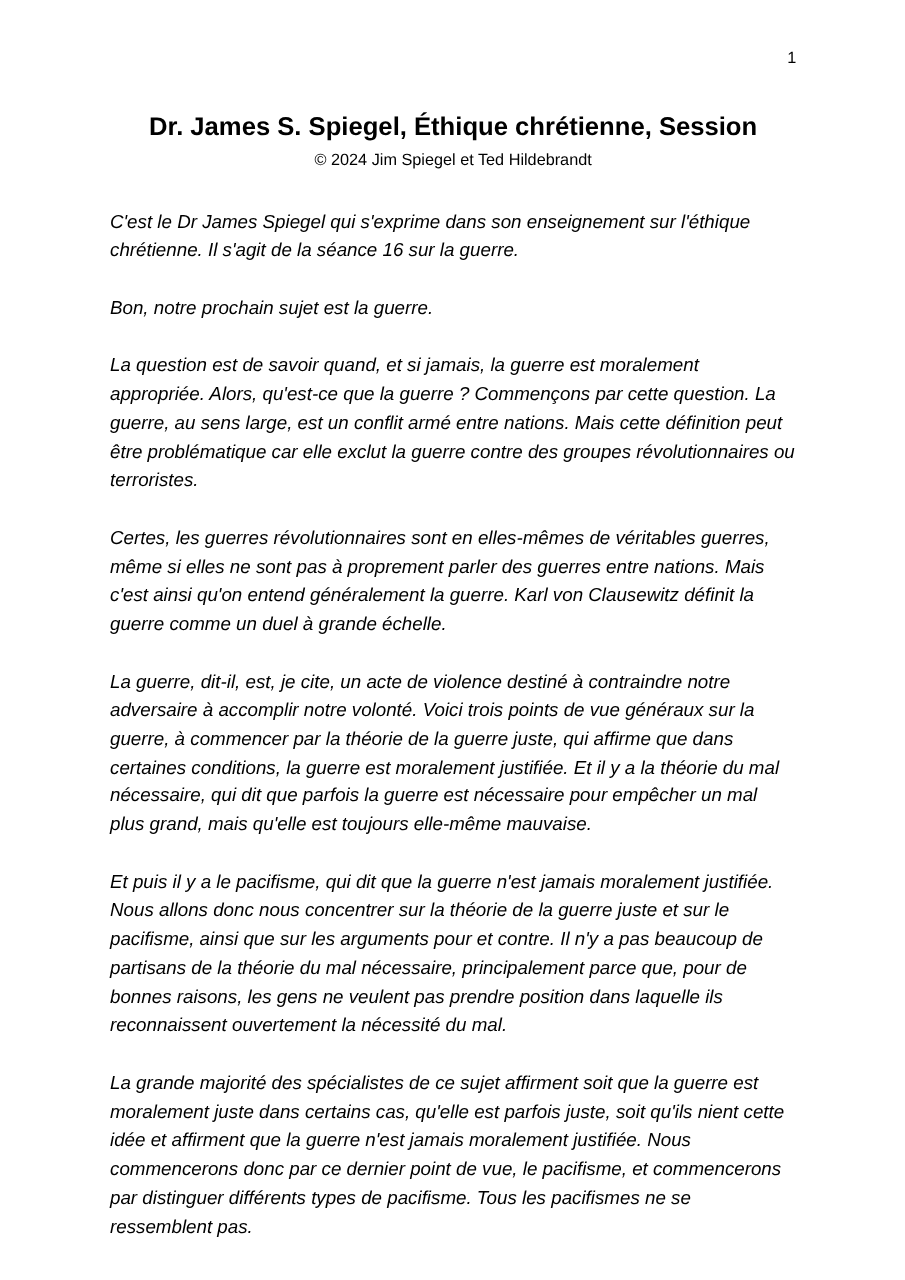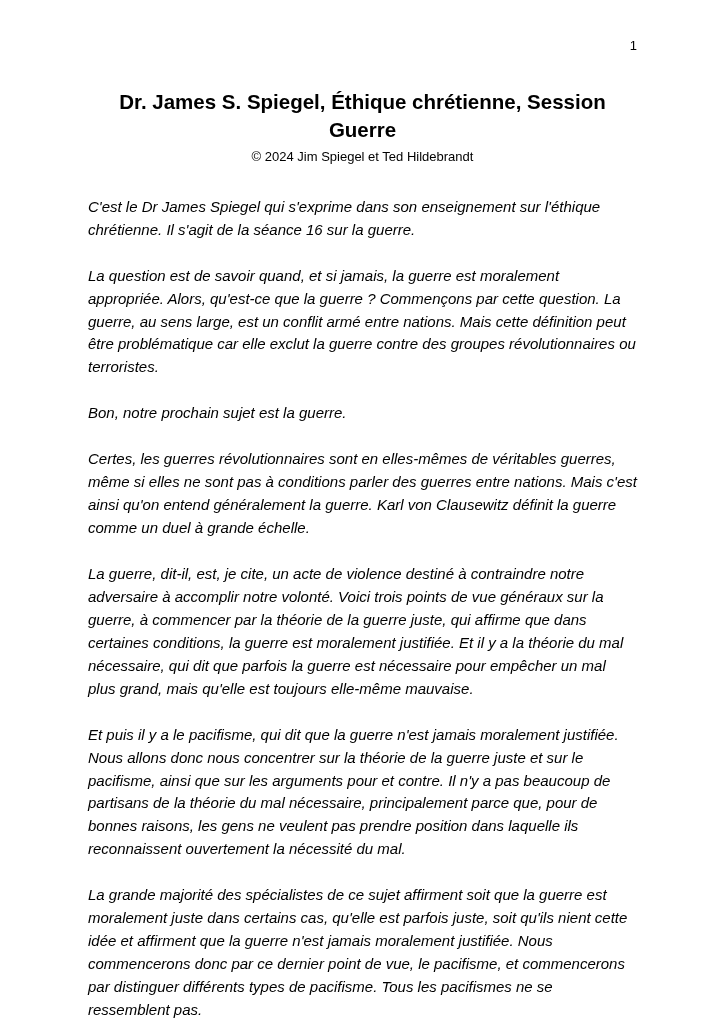--- a/index.html
+++ b/index.html
@@ -56,28 +56,27 @@
 </style>
 </head>
 <body>
 
 <div class="page">
 
   <div class="page-number">1</div>
 
   <div class="title-block">
     <div class="title-line">Dr. James S. Spiegel, Éthique chrétienne, Session</div>
-    <div class="title-line">Guerre</div>
   </div>
 
   <div class="copyright">© 2024 Jim Spiegel et Ted Hildebrandt</div>
 
   <div class="body-text">
     <p class="para">C'est le Dr James Spiegel qui s'exprime dans son enseignement sur l'éthique chrétienne. Il s'agit de la séance 16 sur la guerre.</p>
+    <p class="para">Bon, notre prochain sujet est la guerre.</p>
     <p class="para">La question est de savoir quand, et si jamais, la guerre est moralement appropriée. Alors, qu'est-ce que la guerre ? Commençons par cette question. La guerre, au sens large, est un conflit armé entre nations. Mais cette définition peut être problématique car elle exclut la guerre contre des groupes révolutionnaires ou terroristes.</p>
-    <p class="para">Bon, notre prochain sujet est la guerre.</p>
-    <p class="para">Certes, les guerres révolutionnaires sont en elles-mêmes de véritables guerres, même si elles ne sont pas à conditions parler des guerres entre nations. Mais c'est ainsi qu'on entend généralement la guerre. Karl von Clausewitz définit la guerre comme un duel à grande échelle.</p>
+    <p class="para">Certes, les guerres révolutionnaires sont en elles-mêmes de véritables guerres, même si elles ne sont pas à proprement parler des guerres entre nations. Mais c'est ainsi qu'on entend généralement la guerre. Karl von Clausewitz définit la guerre comme un duel à grande échelle.</p>
     <p class="para">La guerre, dit-il, est, je cite, un acte de violence destiné à contraindre notre adversaire à accomplir notre volonté. Voici trois points de vue généraux sur la guerre, à commencer par la théorie de la guerre juste, qui affirme que dans certaines conditions, la guerre est moralement justifiée. Et il y a la théorie du mal nécessaire, qui dit que parfois la guerre est nécessaire pour empêcher un mal plus grand, mais qu'elle est toujours elle-même mauvaise.</p>
     <p class="para">Et puis il y a le pacifisme, qui dit que la guerre n'est jamais moralement justifiée. Nous allons donc nous concentrer sur la théorie de la guerre juste et sur le pacifisme, ainsi que sur les arguments pour et contre. Il n'y a pas beaucoup de partisans de la théorie du mal nécessaire, principalement parce que, pour de bonnes raisons, les gens ne veulent pas prendre position dans laquelle ils reconnaissent ouvertement la nécessité du mal.</p>
     <p class="para">La grande majorité des spécialistes de ce sujet affirment soit que la guerre est moralement juste dans certains cas, qu'elle est parfois juste, soit qu'ils nient cette idée et affirment que la guerre n'est jamais moralement justifiée. Nous commencerons donc par ce dernier point de vue, le pacifisme, et commencerons par distinguer différents types de pacifisme. Tous les pacifismes ne se ressemblent pas.</p>
   </div>
 
 </div>
 
 </body></html>

